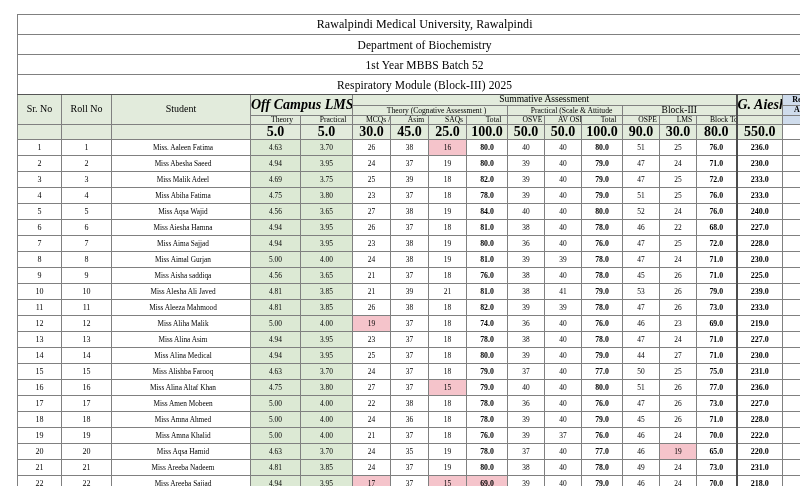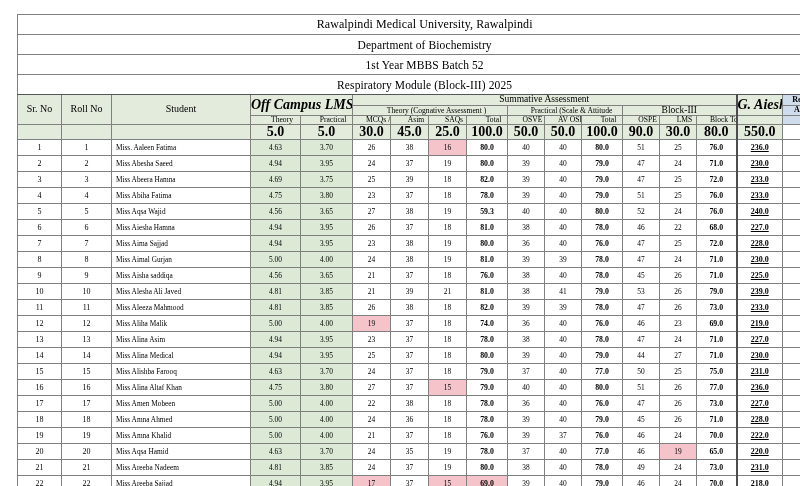--- a/index.html
+++ b/index.html
@@ -72,27 +72,27 @@
   
   .data td {
     height: 15px;
     font-size: 7.4px;
     border: 1px solid #b6b6b6;
     border-left: 1px solid #8a8a8a;
     border-right: 1px solid #8a8a8a;
   }
   .data td.sr, .data td.roll { font-size: 8px; }
   .data td.student {
-    text-align: left;
+    text-align: center;
     padding-left: 4px;
     font-size: 7.3px;
   }
   .data td.lms { background: #dce9d4; }
   .data td.bold { font-weight: bold; font-size: 7.8px; }
-  .data td.gt { font-weight: bold; font-size: 8px; text-decoration: underline; }
+  .data td.gt { font-weight: bold; font-size: 8px; }
   .data td.hl { background: #f5c4cb; }
   .data td.hl.bold { background: #f5c4cb; }
   .data tr:nth-child(1) td { border-top: 1px solid #8a8a8a; }
   .thick-l { border-left: 2px solid #4d4d4d !important; }
   .last-row td { border-bottom: 2px solid #4d4d4d; }
 </style>
 </head>
 <body>
 
 <div id="sheet">
@@ -220,21 +220,21 @@
           <td class="bold">79.0</td>
           <td class="">47</td>
           <td class="">24</td>
           <td class="bold">71.0</td>
           <td class="gt thick-l">230.0</td>
           <td class="">94</td>
         </tr>
         <tr>
           <td class="sr">3</td>
           <td class="roll">3</td>
-          <td class="student">Miss Abeera Hamna</td>
+          <td class="student">Miss Malik Adeel</td>
           <td class="lms">4.69</td>
           <td class="lms">3.75</td>
           <td class="">25</td>
           <td class="">39</td>
           <td class="">18</td>
           <td class="bold">82.0</td>
           <td class="">39</td>
           <td class="">40</td>
           <td class="bold">79.0</td>
           <td class="">47</td>
@@ -264,21 +264,21 @@
         </tr>
         <tr>
           <td class="sr">5</td>
           <td class="roll">5</td>
           <td class="student">Miss Aqsa Wajid</td>
           <td class="lms">4.56</td>
           <td class="lms">3.65</td>
           <td class="">27</td>
           <td class="">38</td>
           <td class="">19</td>
-          <td class="bold">59.3</td>
+          <td class="bold">84.0</td>
           <td class="">40</td>
           <td class="">40</td>
           <td class="bold">80.0</td>
           <td class="">52</td>
           <td class="">24</td>
           <td class="bold">76.0</td>
           <td class="gt thick-l">240.0</td>
           <td class="">94</td>
         </tr>
         <tr>

